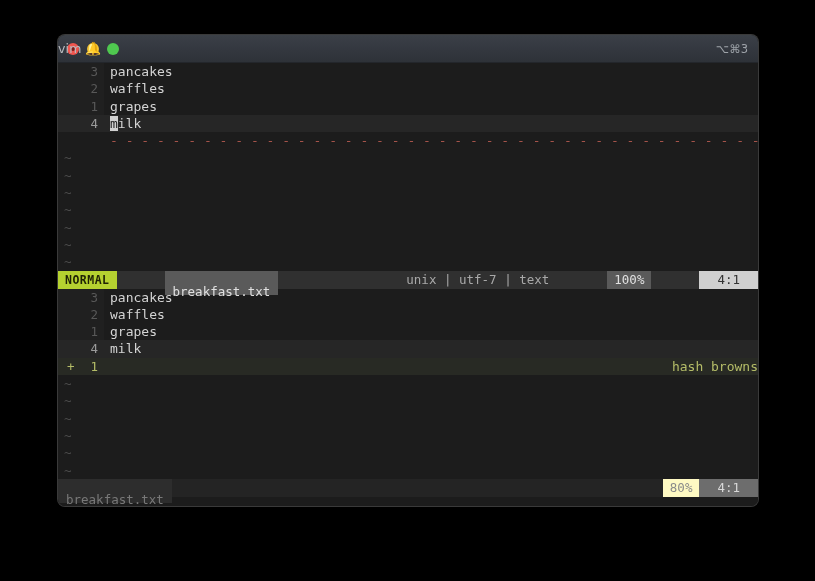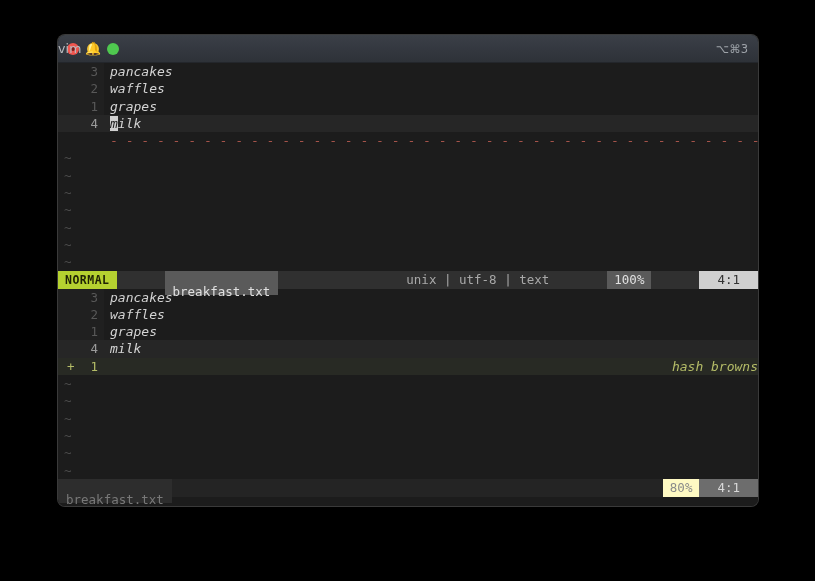--- a/index.html
+++ b/index.html
@@ -119,21 +119,20 @@
     float: left;
     padding-left: 9px;
     color: #b5bd68;
   }
   .text {
     padding-left: 6px;
     color: #d4d4d4;
     height: 17.3px;
     line-height: 17.3px;
     flex: 1 1 auto;
-    font-style: italic;
   }
   .row.tilde .gutter { color: #4a4a4a; background: #1c1c1c; text-align: left; padding-left: 6px; padding-right: 0; }
   .row.cursorline { background: #262626; }
   .row.cursorline .gutter { background: #262626; }
   .row.addline { background: #282a24; }
   .row.addline .gutter { background: #282a24; }
   .row.addline .text { color: #b5bd68; text-align: right; }
 
   .cursor-block {
     background: #d0d0d0;
@@ -241,21 +240,21 @@
         <div class="row tilde"><span class="gutter">~</span><span class="text"></span></div>
         <div class="row tilde"><span class="gutter">~</span><span class="text"></span></div>
         <div class="row tilde"><span class="gutter">~</span><span class="text"></span></div>
         <div class="row tilde"><span class="gutter">~</span><span class="text"></span></div>
         <div class="row tilde"><span class="gutter">~</span><span class="text"></span></div>
         <div class="row tilde"><span class="gutter">~</span><span class="text"></span></div>
         <div class="statusline active">
           <span class="sl-mode">NORMAL</span>
           <span class="sl-file">breakfast.txt</span>
           <span class="sl-spacer"></span>
-          <span class="sl-info">unix | utf-8 | text</span>
+          <span class="sl-info">unix | utf-7 | text</span>
           <span class="sl-pct">100%</span>
           <span class="sl-pos">4:1</span>
         </div>
       </div>
       <div>
         <div class="row"><span class="gutter"><span>3</span></span><span class="text">pancakes</span></div>
         <div class="row"><span class="gutter"><span>2</span></span><span class="text">waffles</span></div>
         <div class="row"><span class="gutter"><span>1</span></span><span class="text">grapes</span></div>
         <div class="row cursorline"><span class="gutter cur"><span>4</span></span><span class="text">milk</span></div>
         <div class="row addline"><span class="gutter add"><span class="sign">+</span><span>1</span></span><span class="text">hash browns</span></div>

